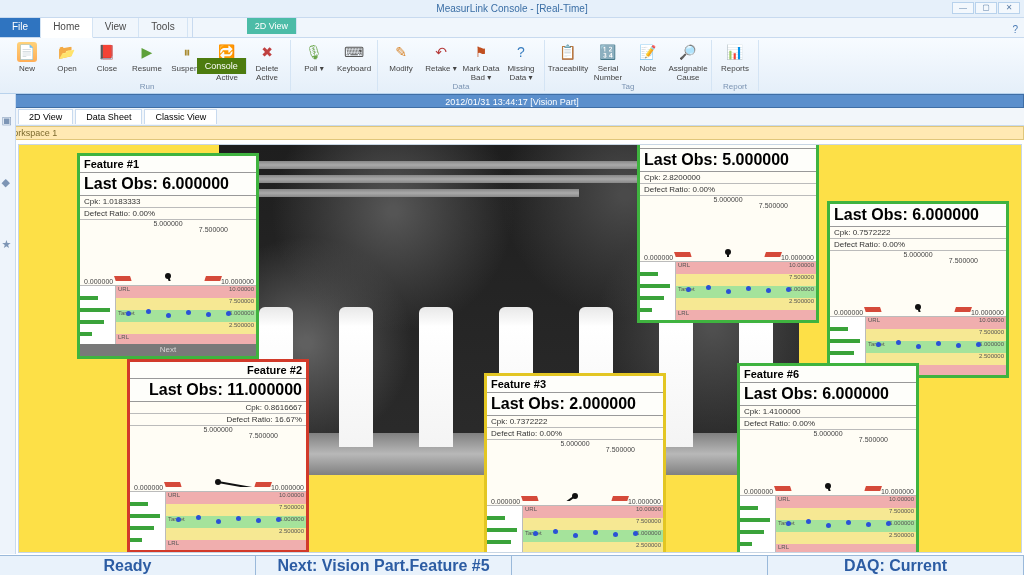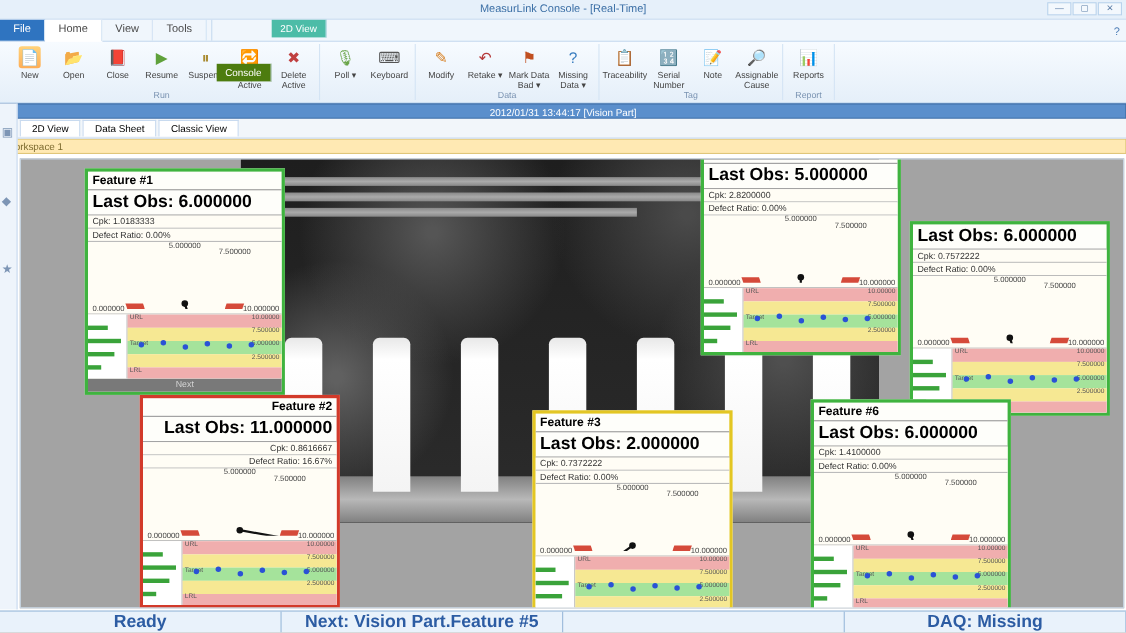--- a/index.html
+++ b/index.html
@@ -28,21 +28,21 @@
   .rgroup .glabel { font-size: 8px; color: #7a93b2; text-align: center; }
 
   .doc-titlebar { height: 14px; background: #5b8fcc; color: #fff; font-size: 9px; text-align: center; line-height: 14px; border: 1px solid #3f6ea5; }
   .view-tabs { height: 18px; background: #f2f6fa; display: flex; align-items: center; border-bottom: 1px solid #c8daef; padding-left: 18px; position: relative; }
   .vtab { font-size: 9px; padding: 2px 10px; background: #fff; border: 1px solid #c8daef; border-bottom: none; margin-right: 2px; cursor: pointer; }
   .ws-bar { height: 14px; background: #ffe9b3; border: 1px solid #e0c67a; font-size: 9px; padding-left: 4px; line-height: 12px; color: #7c6a2e; }
 
   .left-rail { position: absolute; left: 0; top: 94px; width: 16px; bottom: 21px; background: #eef4fb; border-right: 1px solid #c8daef; display: flex; flex-direction: column; align-items: center; padding-top: 20px; gap: 50px; }
   .left-rail .r-icon { width: 12px; height: 12px; font-size: 11px; color: #7d95b5; }
 
-  .canvas { position: absolute; left: 18px; right: 2px; top: 144px; bottom: 22px; background: #a3a3a3; border: 1px solid #c8d6e4; overflow: hidden; }
+  .canvas { position: absolute; left: 18px; right: 2px; top: 144px; bottom: 22px; background: #fde047; border: 1px solid #c8d6e4; overflow: hidden; }
 
   .part-image { position: absolute; left: 200px; top: 0; width: 580px; height: 330px; background: linear-gradient(#1a1a1a, #2a2a2a); overflow: hidden; }
   .pin { position: absolute; bottom: 28px; width: 34px; height: 140px; background: linear-gradient(180deg,#e8e8e8 0%,#fff 14%, #f4f4f4 100%); border-radius: 6px 6px 0 0; }
   .texture { position: absolute; inset: 0; background:
      radial-gradient(circle at 30% 20%, #555 1%, transparent 25%),
      radial-gradient(circle at 70% 15%, #4a4a4a 1%, transparent 25%),
      radial-gradient(circle at 15% 60%, #606060 1%, transparent 20%),
      radial-gradient(circle at 85% 55%, #4f4f4f 1%, transparent 22%),
      linear-gradient(#1e1e1e,#2c2c2c);
   }
@@ -563,14 +563,14 @@
         </div>
         <div class="foot">Current</div>
       </div>
     </div>
 </div>
 
 <div class="statusbar">
   <div class="cell">Ready</div>
   <div class="cell">Next: Vision Part.Feature #5</div>
   <div class="cell"></div>
-  <div class="cell">DAQ: Missing</div>
+  <div class="cell">DAQ: Current</div>
 </div>
 
 </body></html>

